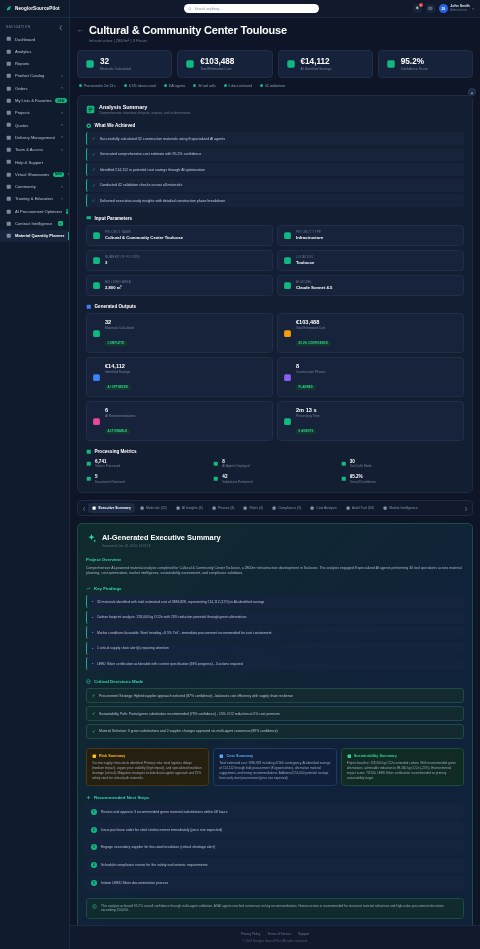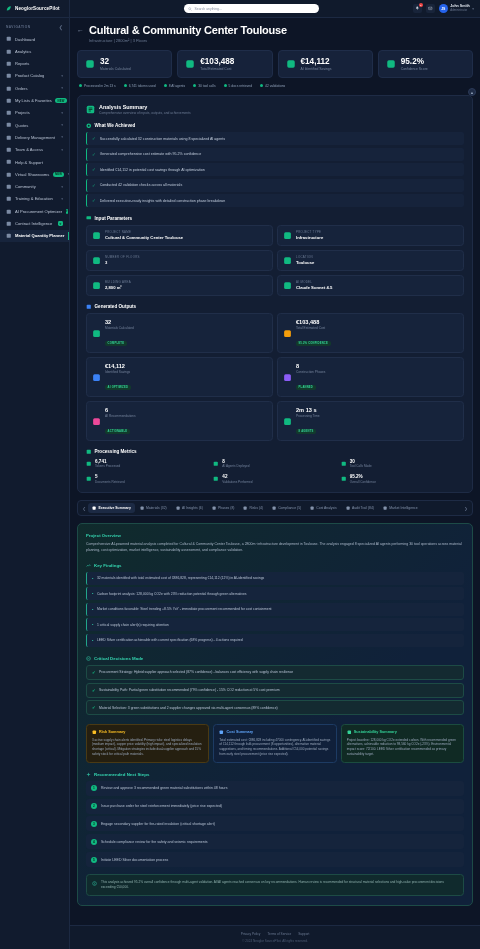--- a/index.html
+++ b/index.html
@@ -745,20 +745,30 @@
               <svg viewBox="0 0 24 24" style="width: 4.2px; height: 4.2px; flex: 0 0 4.2px;">
                 <rect x="3" y="3" width="18" height="18" rx="4" fill="#8493ab"></rect>
               </svg>
               <span>Market Intelligence</span>
             </div>
           </div>
         <span class="tab-arrow">❯</span>
       </div>
 
       <div class="ai-panel">
+        <div class="ai-head">
+          <svg style="width:11px;height:11px;flex:0 0 11px" viewBox="0 0 24 24">
+            <path d="M12 2l1.8 5.2L19 9l-5.2 1.8L12 16l-1.8-5.2L5 9l5.2-1.8z" fill="#34d6b0"></path>
+            <path d="M19 14l.9 2.4 2.4.9-2.4.9-.9 2.4-.9-2.4-2.4-.9 2.4-.9z" fill="#34d6b0"></path>
+          </svg>
+          <div>
+            <div class="ai-title">AI-Generated Executive Summary</div>
+            <div class="ai-meta">Generated: Dec 20, 2024, 14:32:18</div>
+          </div>
+        </div>
 
         <div class="block-title">Project Overview</div>
         <div class="body-text">Comprehensive AI-powered material analysis completed for Cultural &amp; Community Center Toulouse, a 2800m² infrastructure development in Toulouse. The analysis engaged 8 specialized AI agents performing 30 tool operations across material planning, cost optimization, market intelligence, sustainability assessment, and compliance validation.</div>
 
         <div class="kf-head">
           <svg style="width:5px;height:5px" viewBox="0 0 24 24">
             <path d="M3 17l5-6 4 4 5-7 4 5" fill="none" stroke="#34d6b0" stroke-width="2.4"></path>
           </svg>
           <span class="kf-title">Key Findings</span>
         </div>

